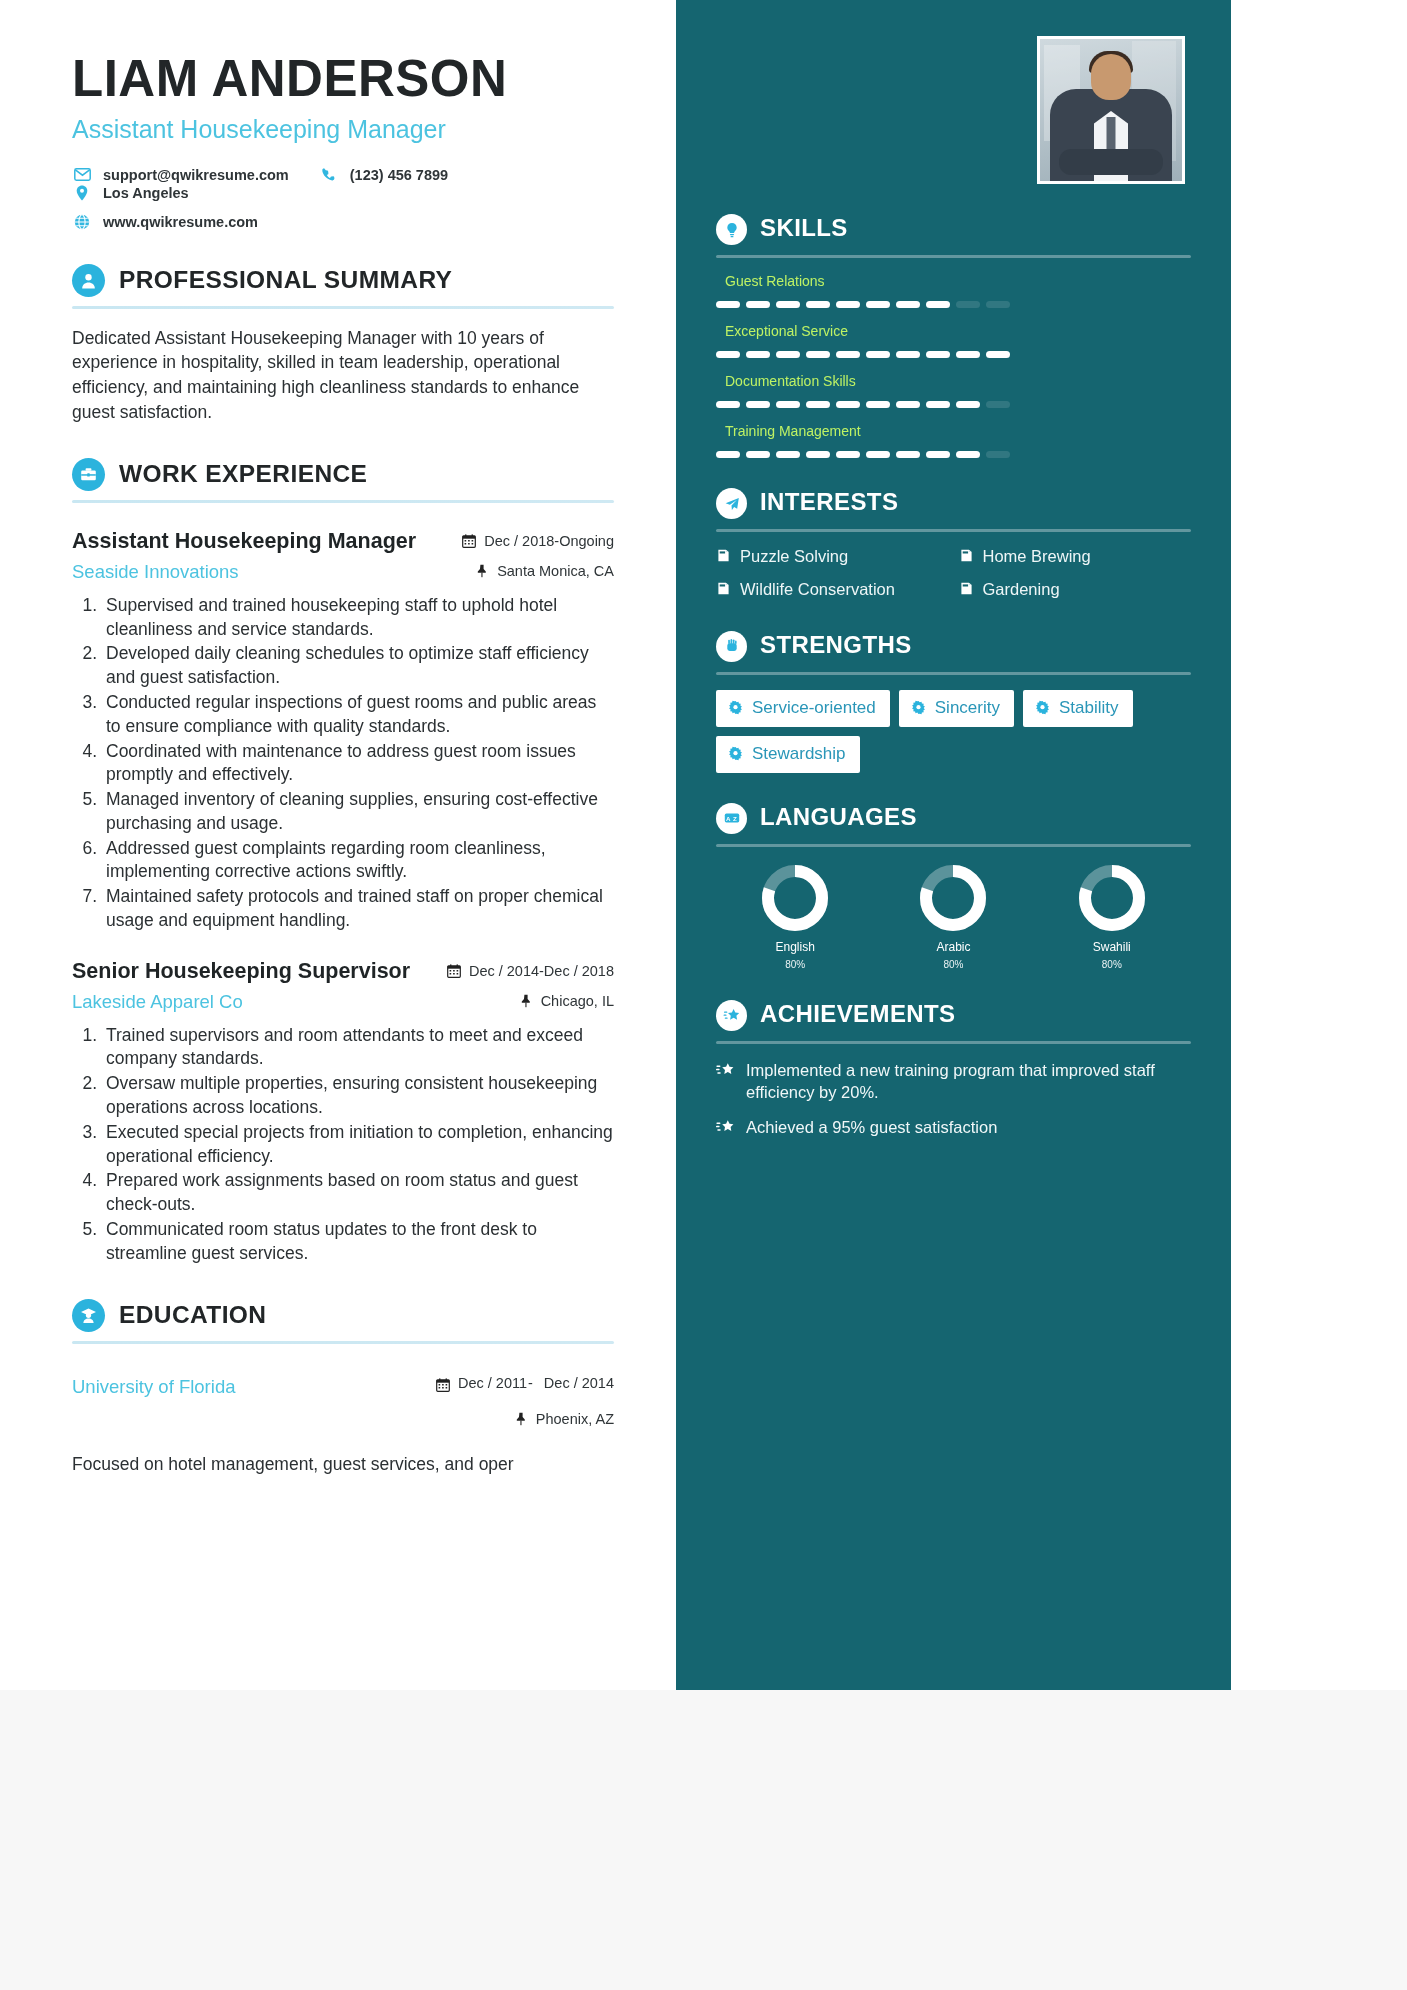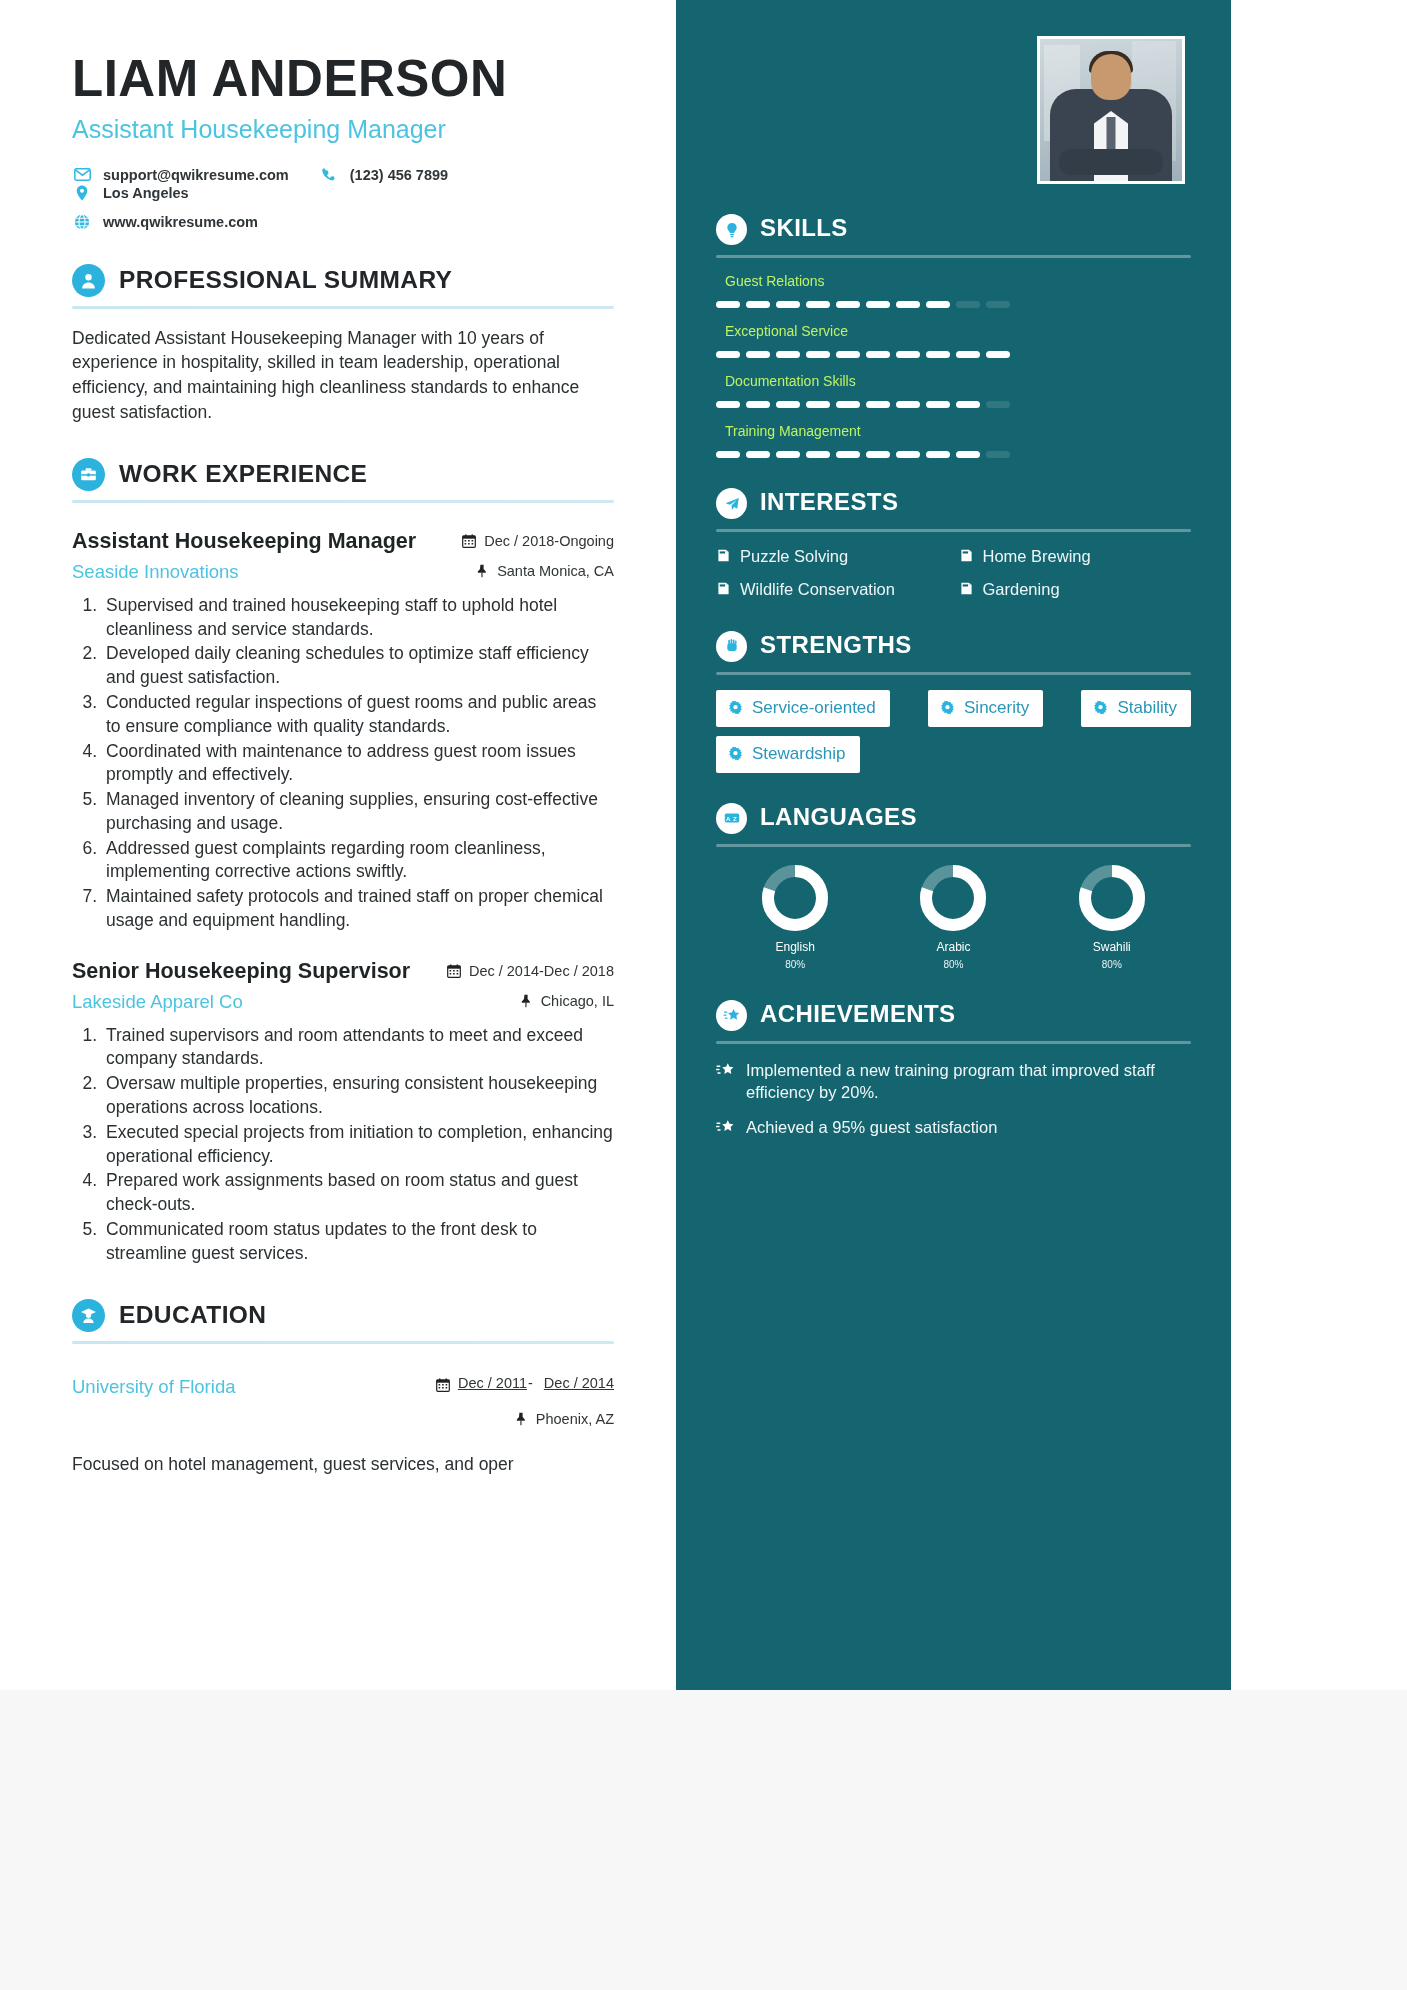--- a/index.html
+++ b/index.html
@@ -142,21 +142,21 @@
   }
   .meta-ic svg { display: block; }
   .edu-date {
     display: flex;
     align-items: flex-start;
     justify-content: flex-end;
     font-size: 14.5px;
     color: #2f3538;
     line-height: 1.25;
   }
-  .edu-date .d1, .edu-date .d2 { display: inline-block; text-decoration: underline; }
+  .edu-date .d1, .edu-date .d2 { display: inline-block; }
   .edu-date .d2 { margin-left: 10px; }
   .edu-date .dash { margin: 0 1px; }
 
   ol.bullets {
     margin: 11px 0 0 0;
     padding-left: 30px;
     font-size: 17.5px;
     line-height: 1.36;
     color: #2b3033;
   }
@@ -245,21 +245,21 @@
   }
   .int {
     display: flex; align-items: flex-start;
     font-size: 16.5px; color: #eef6f7; line-height: 1.3;
   }
   .int .bk { margin-right: 9px; margin-top: 2px; flex: none; }
   .int .bk svg { display: block; }
 
   .strengths {
     margin-top: 15px;
-    display: flex; flex-wrap: wrap; gap: 9px; justify-content: space-between;
+    display: flex; flex-wrap: wrap; gap: 9px;
   }
   .pill {
     background: #ffffff; color: #2a96b8;
     font-size: 17px;
     padding: 8px 14px 9px 12px;
     display: inline-flex; align-items: center; gap: 9px;
     border-radius: 2px;
   }
   .pill .st { flex: none; display: block; }
 

